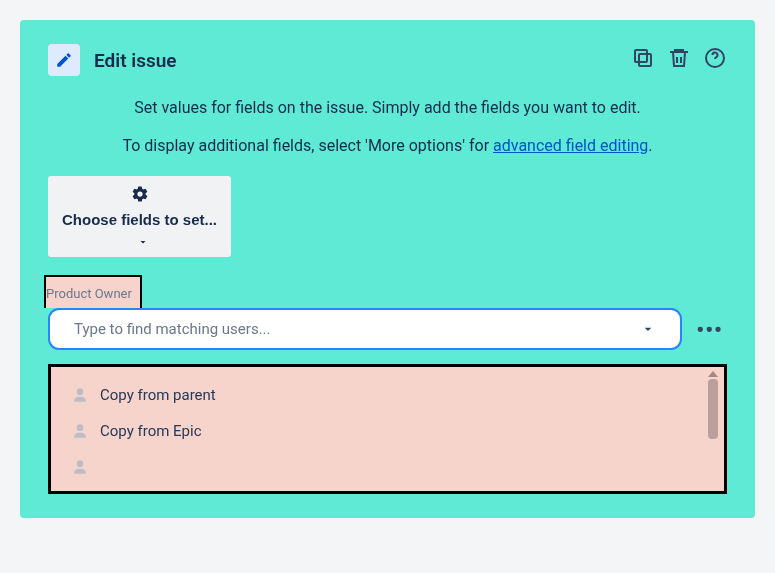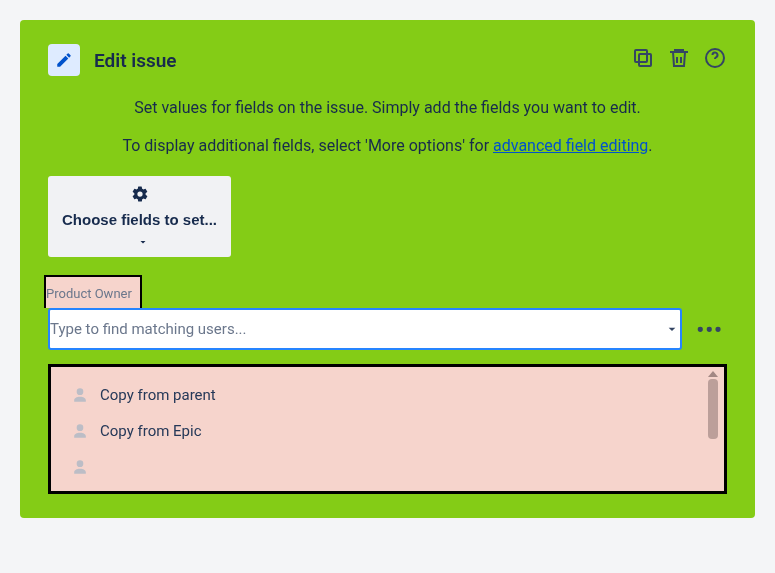--- a/index.html
+++ b/index.html
@@ -5,21 +5,21 @@
     * { box-sizing: border-box; margin: 0; padding: 0; }
     body {
       font-family: -apple-system, BlinkMacSystemFont, 'Segoe UI', Roboto, sans-serif;
       background: #f4f5f7;
       padding: 20px;
       width: 775px;
       height: 573px;
       color: #172b4d;
     }
     .card {
-      background: #84cc16;
+      background: #5eead4;
       border-radius: 4px;
       padding: 24px 28px;
       position: relative;
     }
     .card-header {
       display: flex;
       align-items: center;
       justify-content: space-between;
       margin-bottom: 20px;
     }
@@ -99,25 +99,25 @@
       padding-left: 0;
     }
     .select-row {
       display: flex;
       align-items: center;
       gap: 10px;
     }
     .select-box {
       flex: 1;
       border: 2px solid #2684ff;
-      border-radius: 3px;
+      border-radius: 11px;
       background: #fff;
       display: flex;
       align-items: center;
-      padding: 10px 0;
+      padding: 10px 24px;
       justify-content: space-between;
       cursor: text;
     }
     .select-box .ph {
       color: #6b778c;
       font-size: 15px;
     }
     .select-box svg { width: 16px; height: 16px; fill: #344563; }
     .more-dots {
       font-size: 22px;

